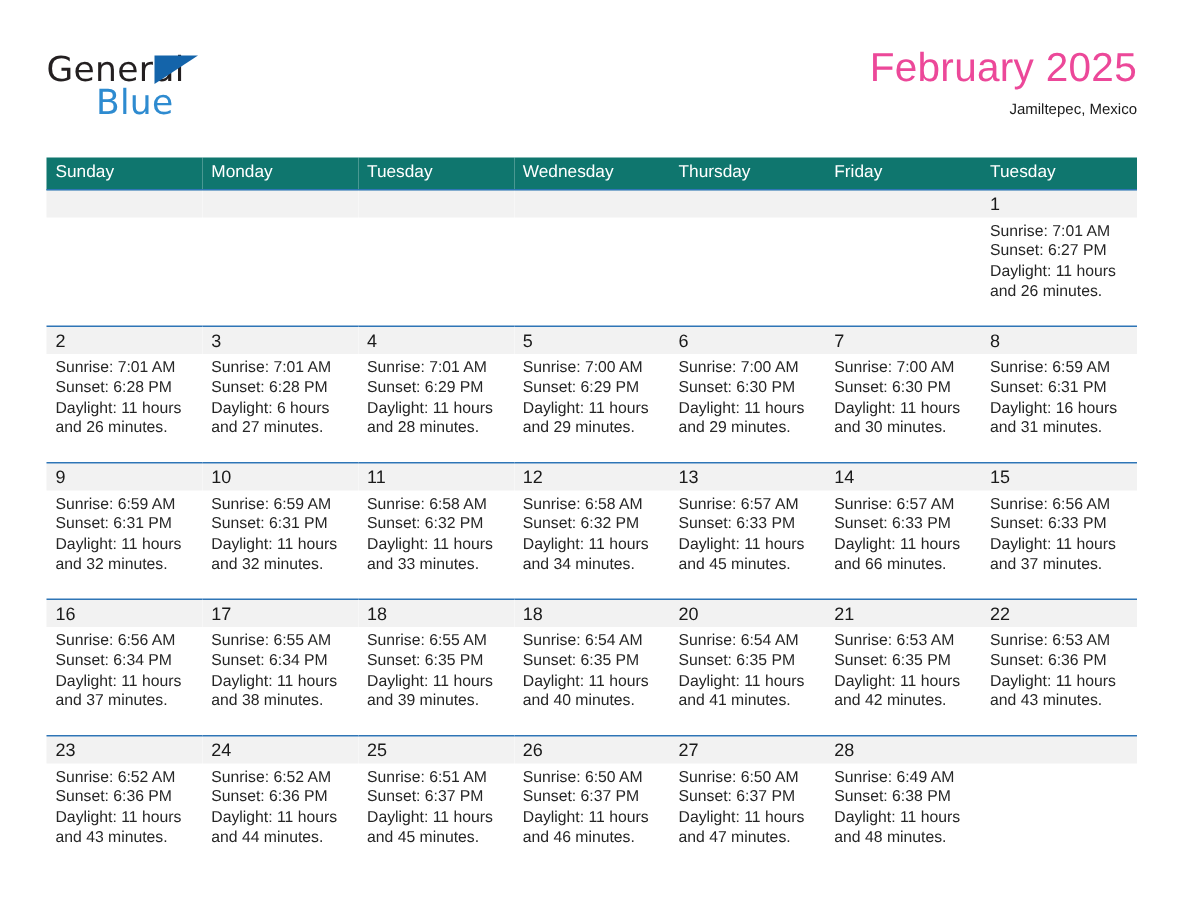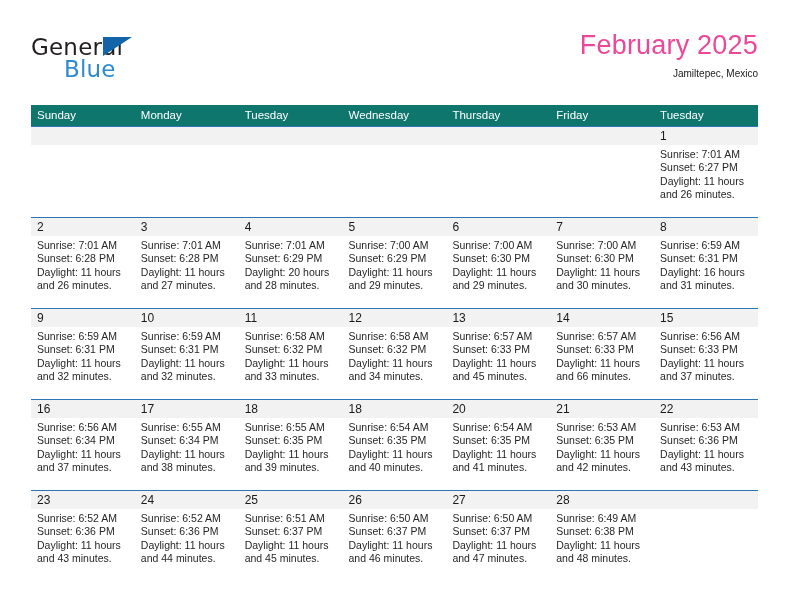--- a/index.html
+++ b/index.html
@@ -208,29 +208,29 @@
               <div>Sunrise: 7:01 AM</div>
               <div>Sunset: 6:28 PM</div>
               <div class="daylight">Daylight: 11 hours and 26 minutes.</div>
             </div>
           </td>
           <td>
             <span class="daynum">3</span>
             <div class="details">
               <div>Sunrise: 7:01 AM</div>
               <div>Sunset: 6:28 PM</div>
-              <div class="daylight">Daylight: 11 hours and 27 minutes.</div>
+              <div class="daylight">Daylight: 6 hours and 27 minutes.</div>
             </div>
           </td>
           <td>
             <span class="daynum">4</span>
             <div class="details">
               <div>Sunrise: 7:01 AM</div>
               <div>Sunset: 6:29 PM</div>
-              <div class="daylight">Daylight: 20 hours and 28 minutes.</div>
+              <div class="daylight">Daylight: 11 hours and 28 minutes.</div>
             </div>
           </td>
           <td>
             <span class="daynum">5</span>
             <div class="details">
               <div>Sunrise: 7:00 AM</div>
               <div>Sunset: 6:29 PM</div>
               <div class="daylight">Daylight: 11 hours and 29 minutes.</div>
             </div>
           </td>

